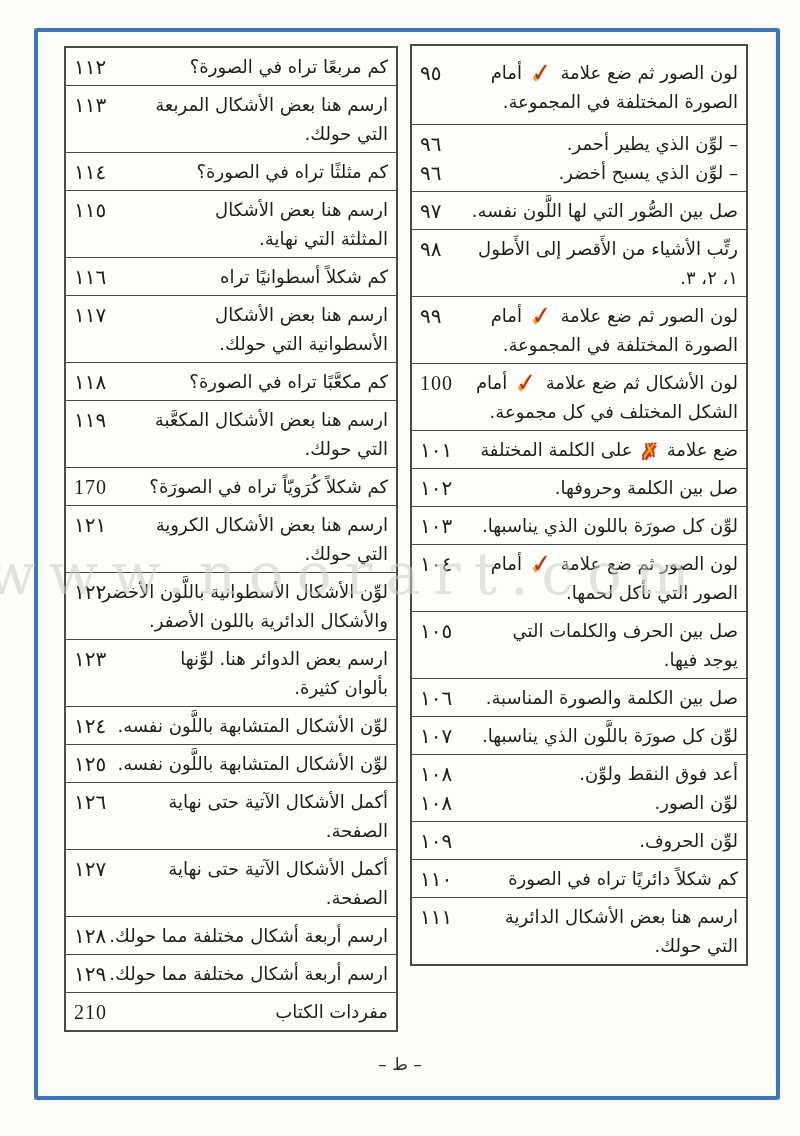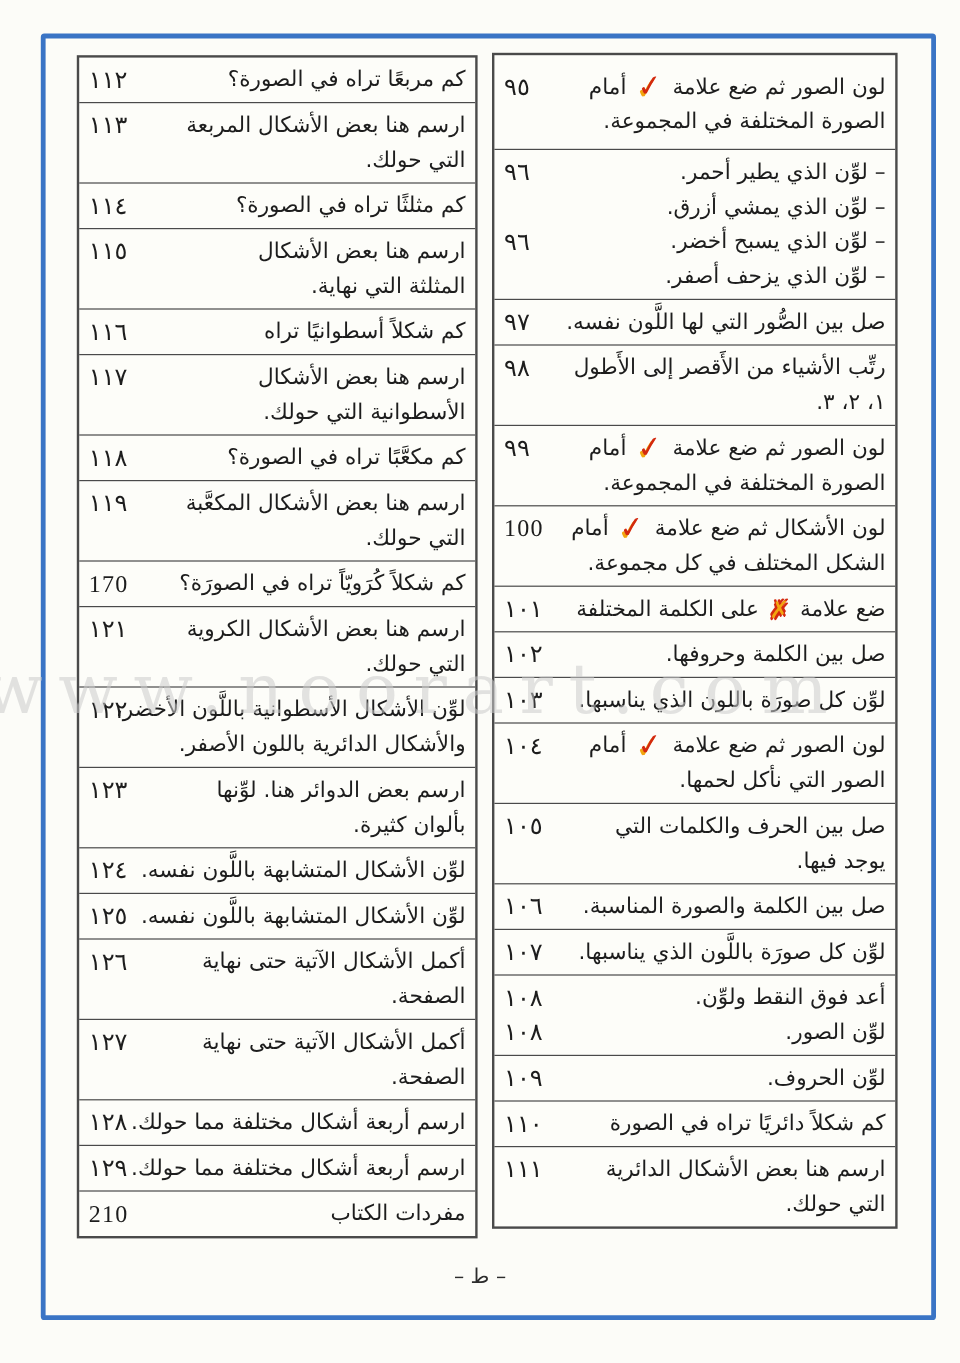--- a/index.html
+++ b/index.html
@@ -66,23 +66,21 @@
 
 <div class="page">
   <div class="frame"></div>
   <div class="col col-first" id="col-first">
       <div class="row">
         <div class="line">لون الصور ثم ضع علامة <span class="mark check">✓</span> أمام<span class="num">٩٥</span></div>
         <div class="line">الصورة المختلفة في المجموعة.</div>
       </div>
       <div class="row">
         <div class="line">– لوِّن الذي يطير أحمر.<span class="num">٩٦</span></div>
-        <div class="line">– لوِّن الذي يمشي أزرق.</div>
         <div class="line">– لوِّن الذي يسبح أخضر.<span class="num">٩٦</span></div>
-        <div class="line">– لوِّن الذي يزحف أصفر.</div>
       </div>
       <div class="row">
         <div class="line">صل بين الصُّور التي لها اللَّون نفسه.<span class="num">٩٧</span></div>
       </div>
       <div class="row">
         <div class="line">رتِّب الأشياء من الأَقصر إلى الأَطول<span class="num">٩٨</span></div>
         <div class="line">١، ٢، ٣.</div>
       </div>
       <div class="row">
         <div class="line">لون الصور ثم ضع علامة <span class="mark check">✓</span> أمام<span class="num">٩٩</span></div>

